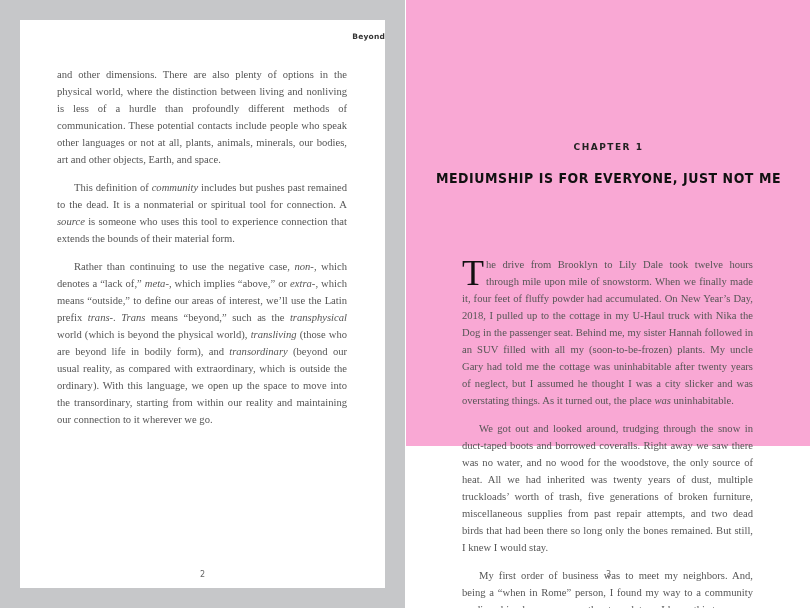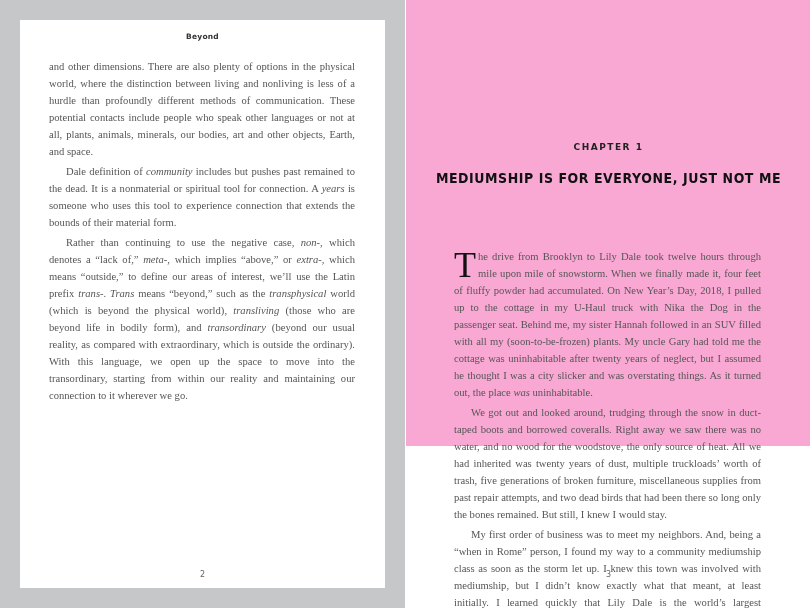--- a/index.html
+++ b/index.html
@@ -1,24 +1,24 @@
 <!DOCTYPE html>
 <html><head>
 <meta charset="utf-8">
 <style>
   html, body { margin:0; padding:0; }
   body { width:810px; height:608px; overflow:hidden; position:relative; background:#ffffff; }
   .left-bg { position:absolute; left:0; top:0; width:405px; height:608px; background:#c6c7c9; }
   .page-left { position:absolute; left:20px; top:20px; width:365px; height:568px; background:#ffffff; }
   .page-right { position:absolute; left:406px; top:0; width:405px; height:446px; background:#f9a8d4; }
-  .running-head { position:absolute; left:0; right:0; top:12px; text-align:center;
+  .running-head { position:absolute; left:0; right:0; top:12px; text-align:right;
     font-family:"DejaVu Sans", sans-serif; font-weight:bold; font-size:7.5px; color:#333; letter-spacing:0.2px; }
   .body-text { font-family:"Liberation Serif", serif; font-size:10.6px; line-height:17px; color:#555;
     text-align:justify; }
-  .body-text p { margin:3px; }
+  .body-text p { margin:11px; }
   .body-text p.indent { text-indent:17px; }
   .left-text { position:absolute; left:26px; top:35px; width:312px; }
   .right-text { position:absolute; left:45px; top:245px; width:313px; }
   .folio { position:absolute; font-family:"DejaVu Sans", sans-serif; font-size:8px; color:#666; }
   .chapter-label { position:absolute; left:0; right:0; top:142px; text-align:center;
     font-family:"DejaVu Sans", sans-serif; font-weight:bold; font-size:9px; letter-spacing:1.5px; color:#222; }
   .chapter-title { position:absolute; left:0; right:0; top:170px; text-align:center;
     font-family:"DejaVu Sans", sans-serif; font-weight:bold; font-size:13.5px; letter-spacing:0.6px; color:#111;
     transform:scaleX(0.93); }
   .dropcap { float:left; font-family:"Liberation Serif", serif; font-size:36px; line-height:30px;
@@ -27,21 +27,21 @@
 </style>
 </head>
 <body>
 
 <div class="left-bg"></div>
 
 <div class="page-left">
   <div class="running-head">Beyond</div>
   <div class="body-text left-text">
     <p><span>and other dimensions. There are also plenty of options in the physical world, where the distinction between living and nonliving is less of a hurdle than profoundly different methods of communication. These potential contacts include people who speak other languages or not at all, plants, animals, minerals, our bodies, art and other objects, Earth, and space.</span></p>
-    <p class="indent"><span>Dale definition of </span><em>community</em><span> includes but pushes past remained to the dead. It is a nonmaterial or spiritual tool for connection. A </span><em>years</em><span> is someone who uses this tool to experience connection that extends the bounds of their material form.</span></p>
+    <p class="indent"><span>This definition of </span><em>community</em><span> includes but pushes past remained to the dead. It is a nonmaterial or spiritual tool for connection. A </span><em>source</em><span> is someone who uses this tool to experience connection that extends the bounds of their material form.</span></p>
     <p class="indent"><span>Rather than continuing to use the negative case, </span><em>non-</em><span>, which denotes a “lack of,” </span><em>meta-</em><span>, which implies “above,” or </span><em>extra-</em><span>, which means “outside,” to define our areas of interest, we’ll use the Latin prefix </span><em>trans-</em><span>. </span><em>Trans</em><span> means “beyond,” such as the </span><em>transphysical</em><span> world (which is beyond the physical world), </span><em>transliving</em><span> (those who are beyond life in bodily form), and </span><em>transordinary</em><span> (beyond our usual reality, as compared with extraordinary, which is outside the ordinary). With this language, we open up the space to move into the transordinary, starting from within our reality and maintaining our connection to it wherever we go.</span></p>
   </div>
   <div class="folio" style="left:180px; top:550px;">2</div>
 </div>
 
 <div class="page-right">
   <div class="chapter-label">CHAPTER 1</div>
   <div class="chapter-title">MEDIUMSHIP IS FOR EVERYONE, JUST NOT ME</div>
   <div class="body-text right-text">
     <p><span class="dropcap">T</span><span>he drive from Brooklyn to Lily Dale took twelve hours through mile upon mile of snowstorm. When we finally made it, four feet of fluffy powder had accumulated. On New Year’s Day, 2018, I pulled up to the cottage in my U-Haul truck with Nika the Dog in the passenger seat. Behind me, my sister Hannah followed in an SUV filled with all my (soon-to-be-frozen) plants. My uncle Gary had told me the cottage was uninhabitable after twenty years of neglect, but I assumed he thought I was a city slicker and was overstating things. As it turned out, the place </span><em>was</em><span> uninhabitable.</span></p>

